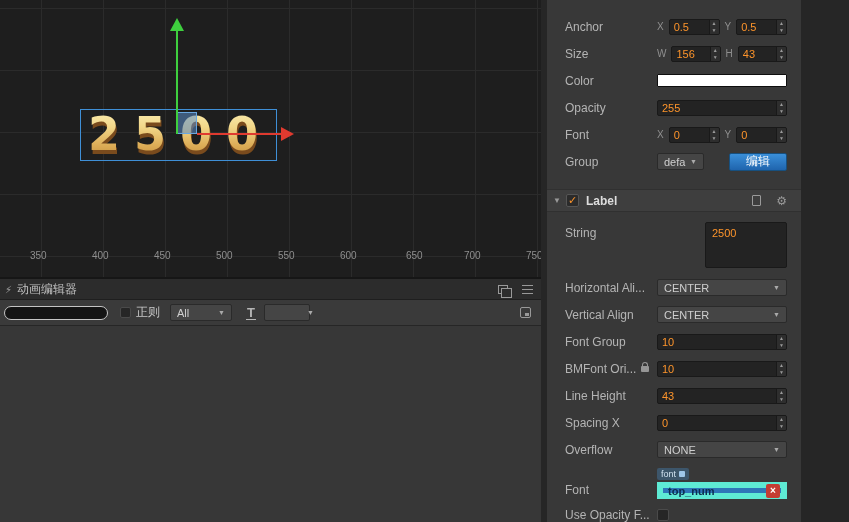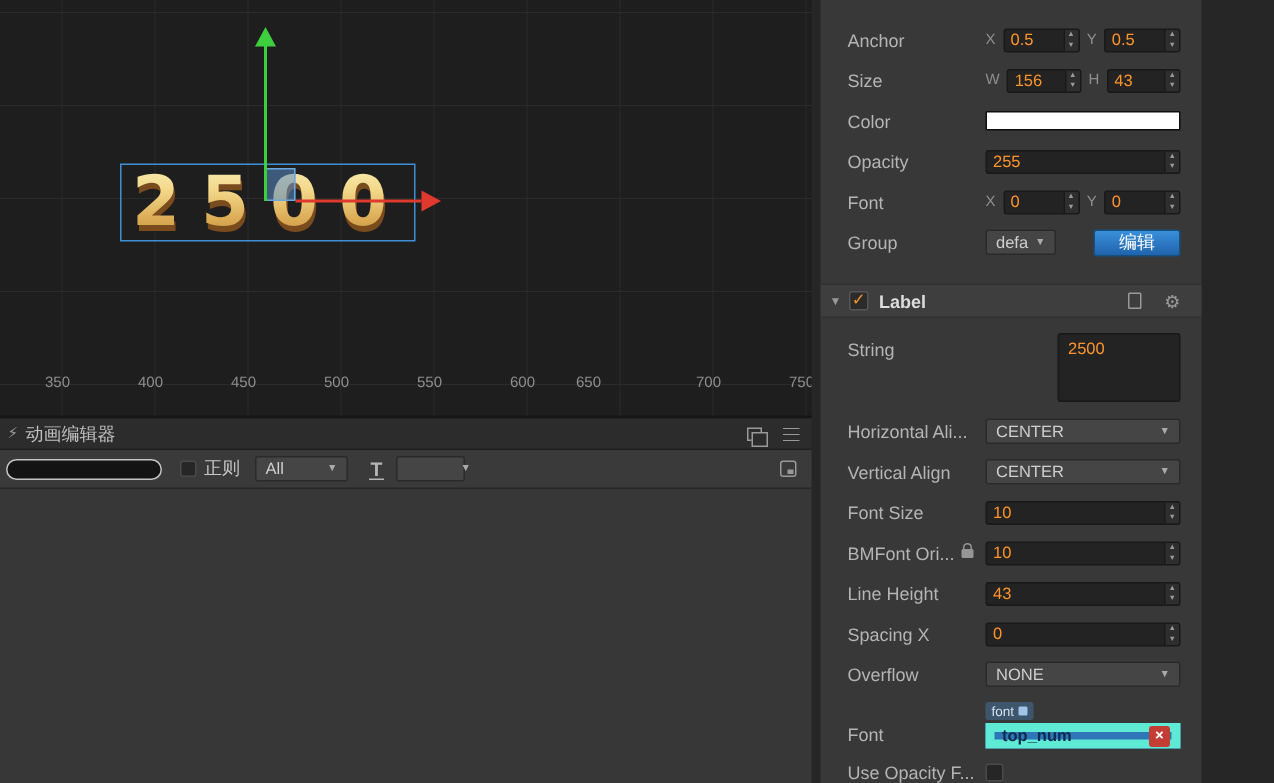--- a/index.html
+++ b/index.html
@@ -170,21 +170,21 @@
       <div class="gizmo-y-head"></div>
       <div class="gizmo-x-line"></div>
       <div class="gizmo-x-head"></div>
 
       <span class="ruler-num" style="left:30px">350</span>
       <span class="ruler-num" style="left:92px">400</span>
       <span class="ruler-num" style="left:154px">450</span>
       <span class="ruler-num" style="left:216px">500</span>
       <span class="ruler-num" style="left:278px">550</span>
       <span class="ruler-num" style="left:340px">600</span>
-      <span class="ruler-num" style="left:384px">650</span>
+      <span class="ruler-num" style="left:406px">650</span>
       <span class="ruler-num" style="left:464px">700</span>
       <span class="ruler-num" style="left:526px">750</span>
     </div>
 
     <div class="tabbar">
       <div class="tab">
         <span class="tab-ic">⚡</span>
         <span>动画编辑器</span>
       </div>
       <div class="tabbar-icons">
@@ -343,21 +343,21 @@
       <span class="lbl">Vertical Align</span>
       <div class="ctrl">
         <div class="dd">
           <span class="dd-val">CENTER</span>
           <span class="dd-arrow">▼</span>
         </div>
       </div>
     </div>
 
     <div class="row">
-      <span class="lbl">Font Size</span>
+      <span class="lbl">Font Group</span>
       <div class="ctrl">
         <div class="num">
           <input value="10" style="">
           <div class="spin">
             <span class="su">▲</span>
             <span class="sd">▼</span>
           </div>
         </div>
       </div>
     </div>

